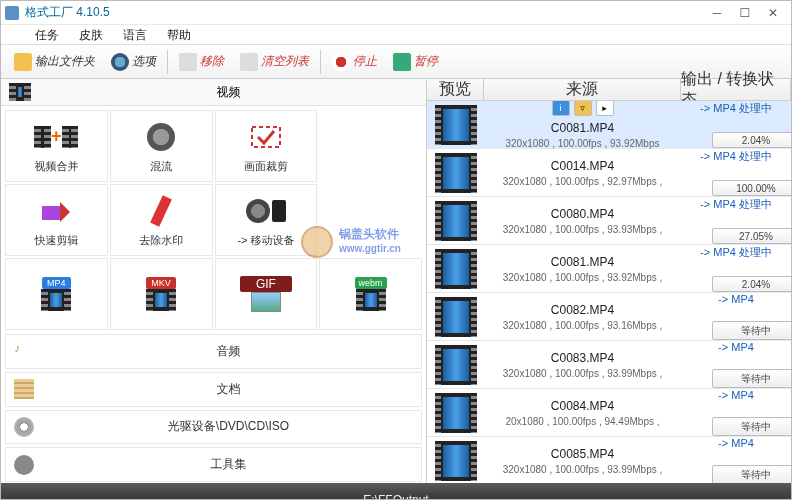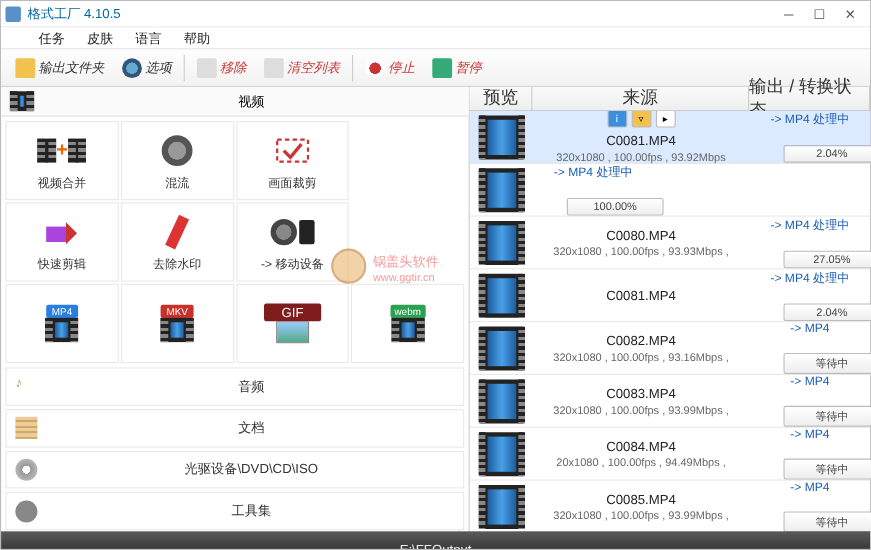--- a/index.html
+++ b/index.html
@@ -39,21 +39,21 @@
 .qsrc .fname { font-size: 12px; color: #222; font-weight: 500; }
 .qsrc .meta { font-size: 10px; color: #666; }
 .srcbtns { display: flex; gap: 4px; margin-bottom: 2px; }
 .srcbtns .sb { width: 18px; height: 16px; border: 1px solid #bbb; border-radius: 2px; background: #fff; display:flex;align-items:center;justify-content:center;font-size:9px; }
 .qstat { width: 110px; display: flex; flex-direction: column; align-items: center; justify-content: center; gap: 16px; }
 .qstat .st { font-size: 11px; color: #1a5db4; font-weight: 500; }
 .qstat .pbtn { width: 88px; height: 32px; border: 1px solid #bbb; border-radius: 2px; background: linear-gradient(#fff,#eee); font-size: 10px; display: flex; align-items: center; justify-content: center; color: #444; margin-left: 40px; }
 .statusbar { position: absolute; bottom: 0; left: 0; right: 0; height: 16px; background: linear-gradient(#5a5a5a,#3a3a3a); color: #eee; display: flex; align-items: center; padding: 0 6px; gap: 10px; font-size: 10px; flex-direction: column; }
 .statusbar .chk { width: 10px; height: 10px; background: #4c4; border-radius: 2px; }
 .statusbar .right-status { margin-left: auto; display: flex; gap: 8px; }
-.watermark { position: absolute; left: 300px; top: 225px; color: #ef4444; opacity: 0.55; font-size: 14px; pointer-events: none; display:flex; align-items:flex-end; gap:6px; font-weight:400;}
+.watermark { position: absolute; left: 300px; top: 225px; color: #1d4ed8; opacity: 0.55; font-size: 14px; pointer-events: none; display:flex; align-items:flex-start; gap:6px; font-weight:700;}
 .watermark .face{width:32px;height:32px;background:#e8b060;border-radius:50%;border:2px solid #b57020;}
 .filmico { width: 48px; height: 38px; background: #222; position: relative; }
 .filmico::before,.filmico::after{content:"";position:absolute;top:0;bottom:0;width:7px;background:repeating-linear-gradient(#222 0 3px,#888 3px 6px);}
 .filmico::before{left:0}.filmico::after{right:0}
 .filmico .g{position:absolute;left:9px;right:9px;top:4px;bottom:4px;background:linear-gradient(90deg,#1c5d9e,#4aa0e8,#1c5d9e);}
 </style>
 </head>
 <body>
 
 <div class="titlebar">
@@ -236,20 +236,24 @@
             <div class="st">-&gt; MP4 处理中</div>
             <div class="pbtn">2.04%</div>
           </div>
         </div>
         <div class="qrow">
           <div class="qthumb">
             <div class="film">
               <div class="inner"></div>
             </div>
           </div>
+  <div class="qsrc">
+            <div class="fname">C0014.MP4</div>
+            <div class="meta">320x1080 , 100.00fps , 92.97Mbps ,</div>
+          </div>
   <div class="qstat">
             <div class="st">-&gt; MP4 处理中</div>
             <div class="pbtn">100.00%</div>
           </div>
         </div>
         <div class="qrow">
           <div class="qthumb">
             <div class="film">
               <div class="inner"></div>
             </div>
@@ -264,20 +268,21 @@
           </div>
         </div>
         <div class="qrow">
           <div class="qthumb">
             <div class="film">
               <div class="inner"></div>
             </div>
           </div>
   <div class="qsrc">
             <div class="fname">C0081.MP4</div>
+            <div class="meta">320x1080 , 100.00fps , 93.92Mbps ,</div>
           </div>
   <div class="qstat">
             <div class="st">-&gt; MP4 处理中</div>
             <div class="pbtn">2.04%</div>
           </div>
         </div>
         <div class="qrow">
           <div class="qthumb">
             <div class="film">
               <div class="inner"></div>

